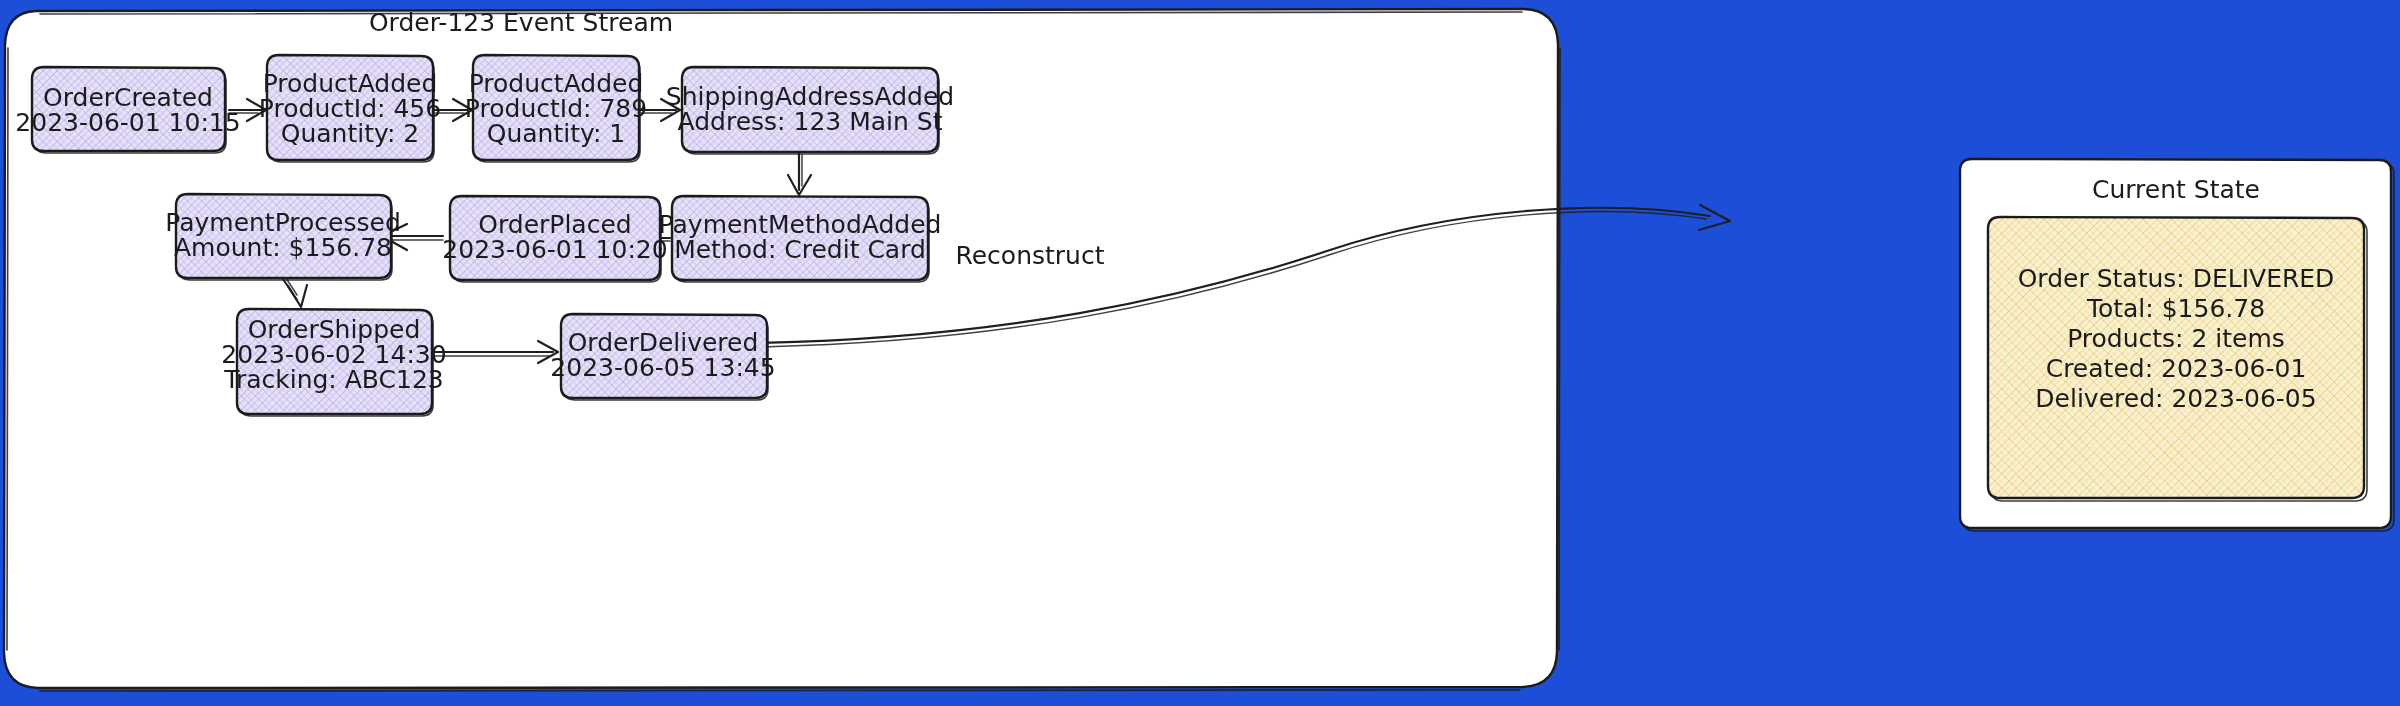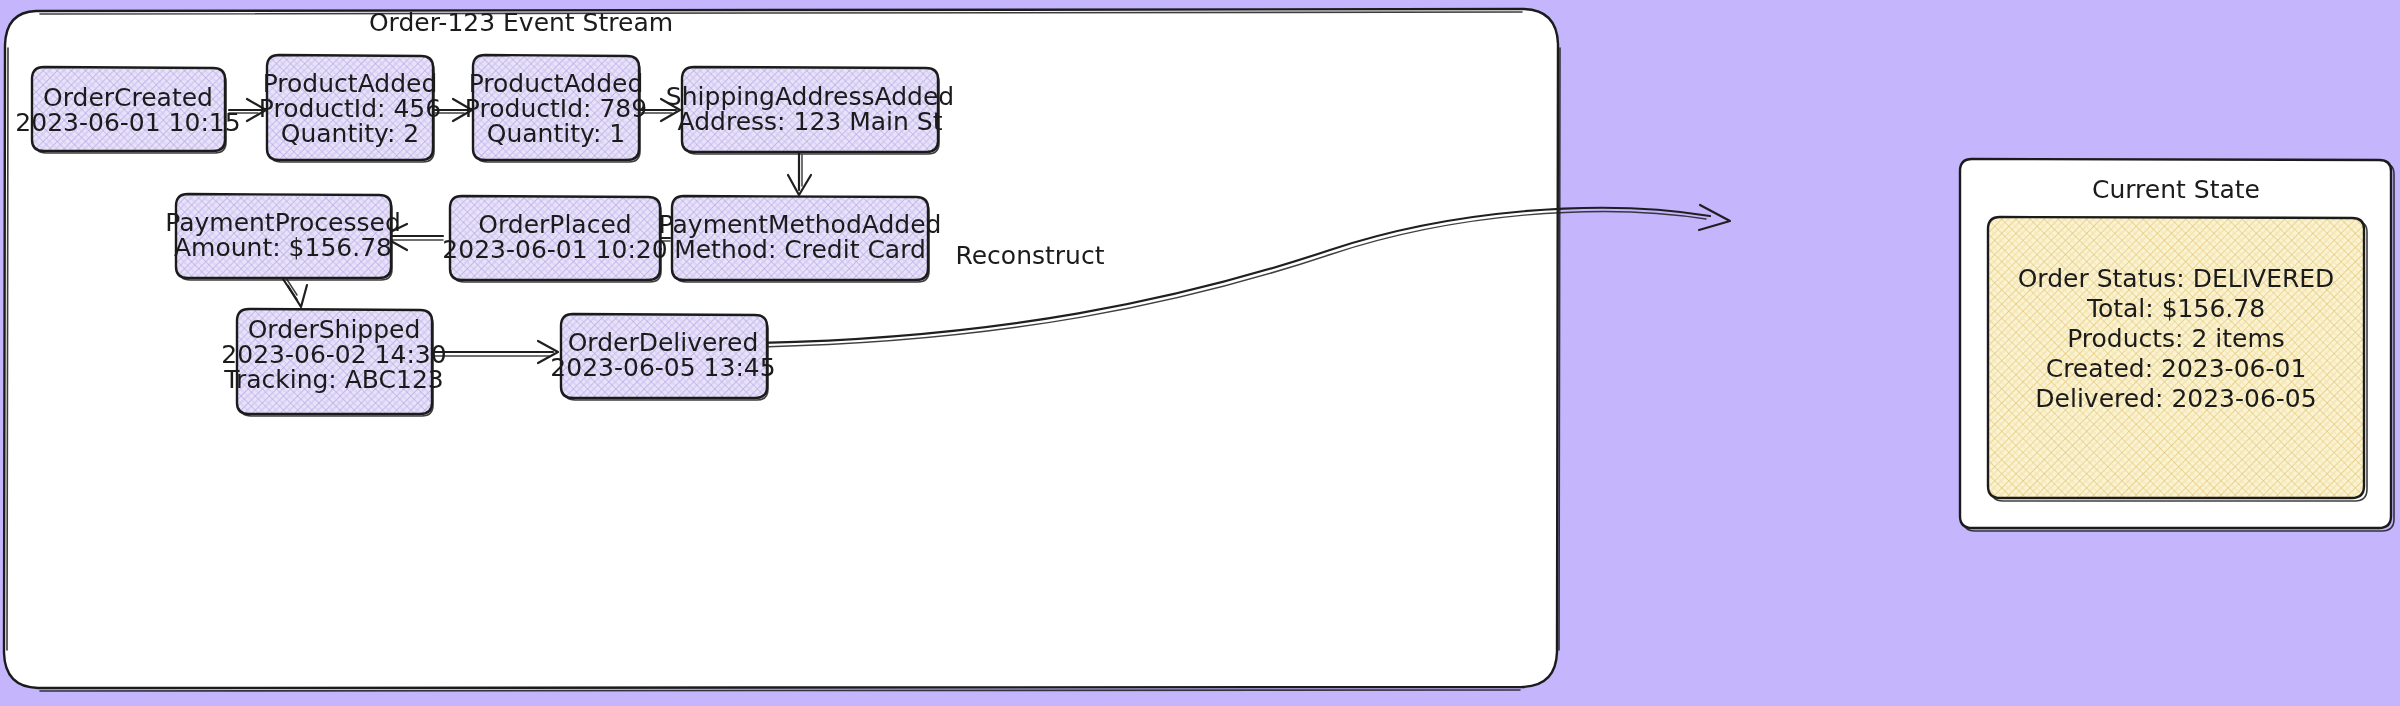--- a/index.html
+++ b/index.html
@@ -4,21 +4,21 @@
 <style>
   html, body {
     margin: 0;
     padding: 0;
     background: #ffffff;
   }
   #canvas {
     position: relative;
     width: 2400px;
     height: 706px;
-    background: #c4b5fd;
+    background: #1d4ed8;
     font-family: "DejaVu Sans", sans-serif;
     overflow: hidden;
   }
   svg#diagram {
     position: absolute;
     left: 0;
     top: 0;
     width: 2400px;
     height: 706px;
   }

